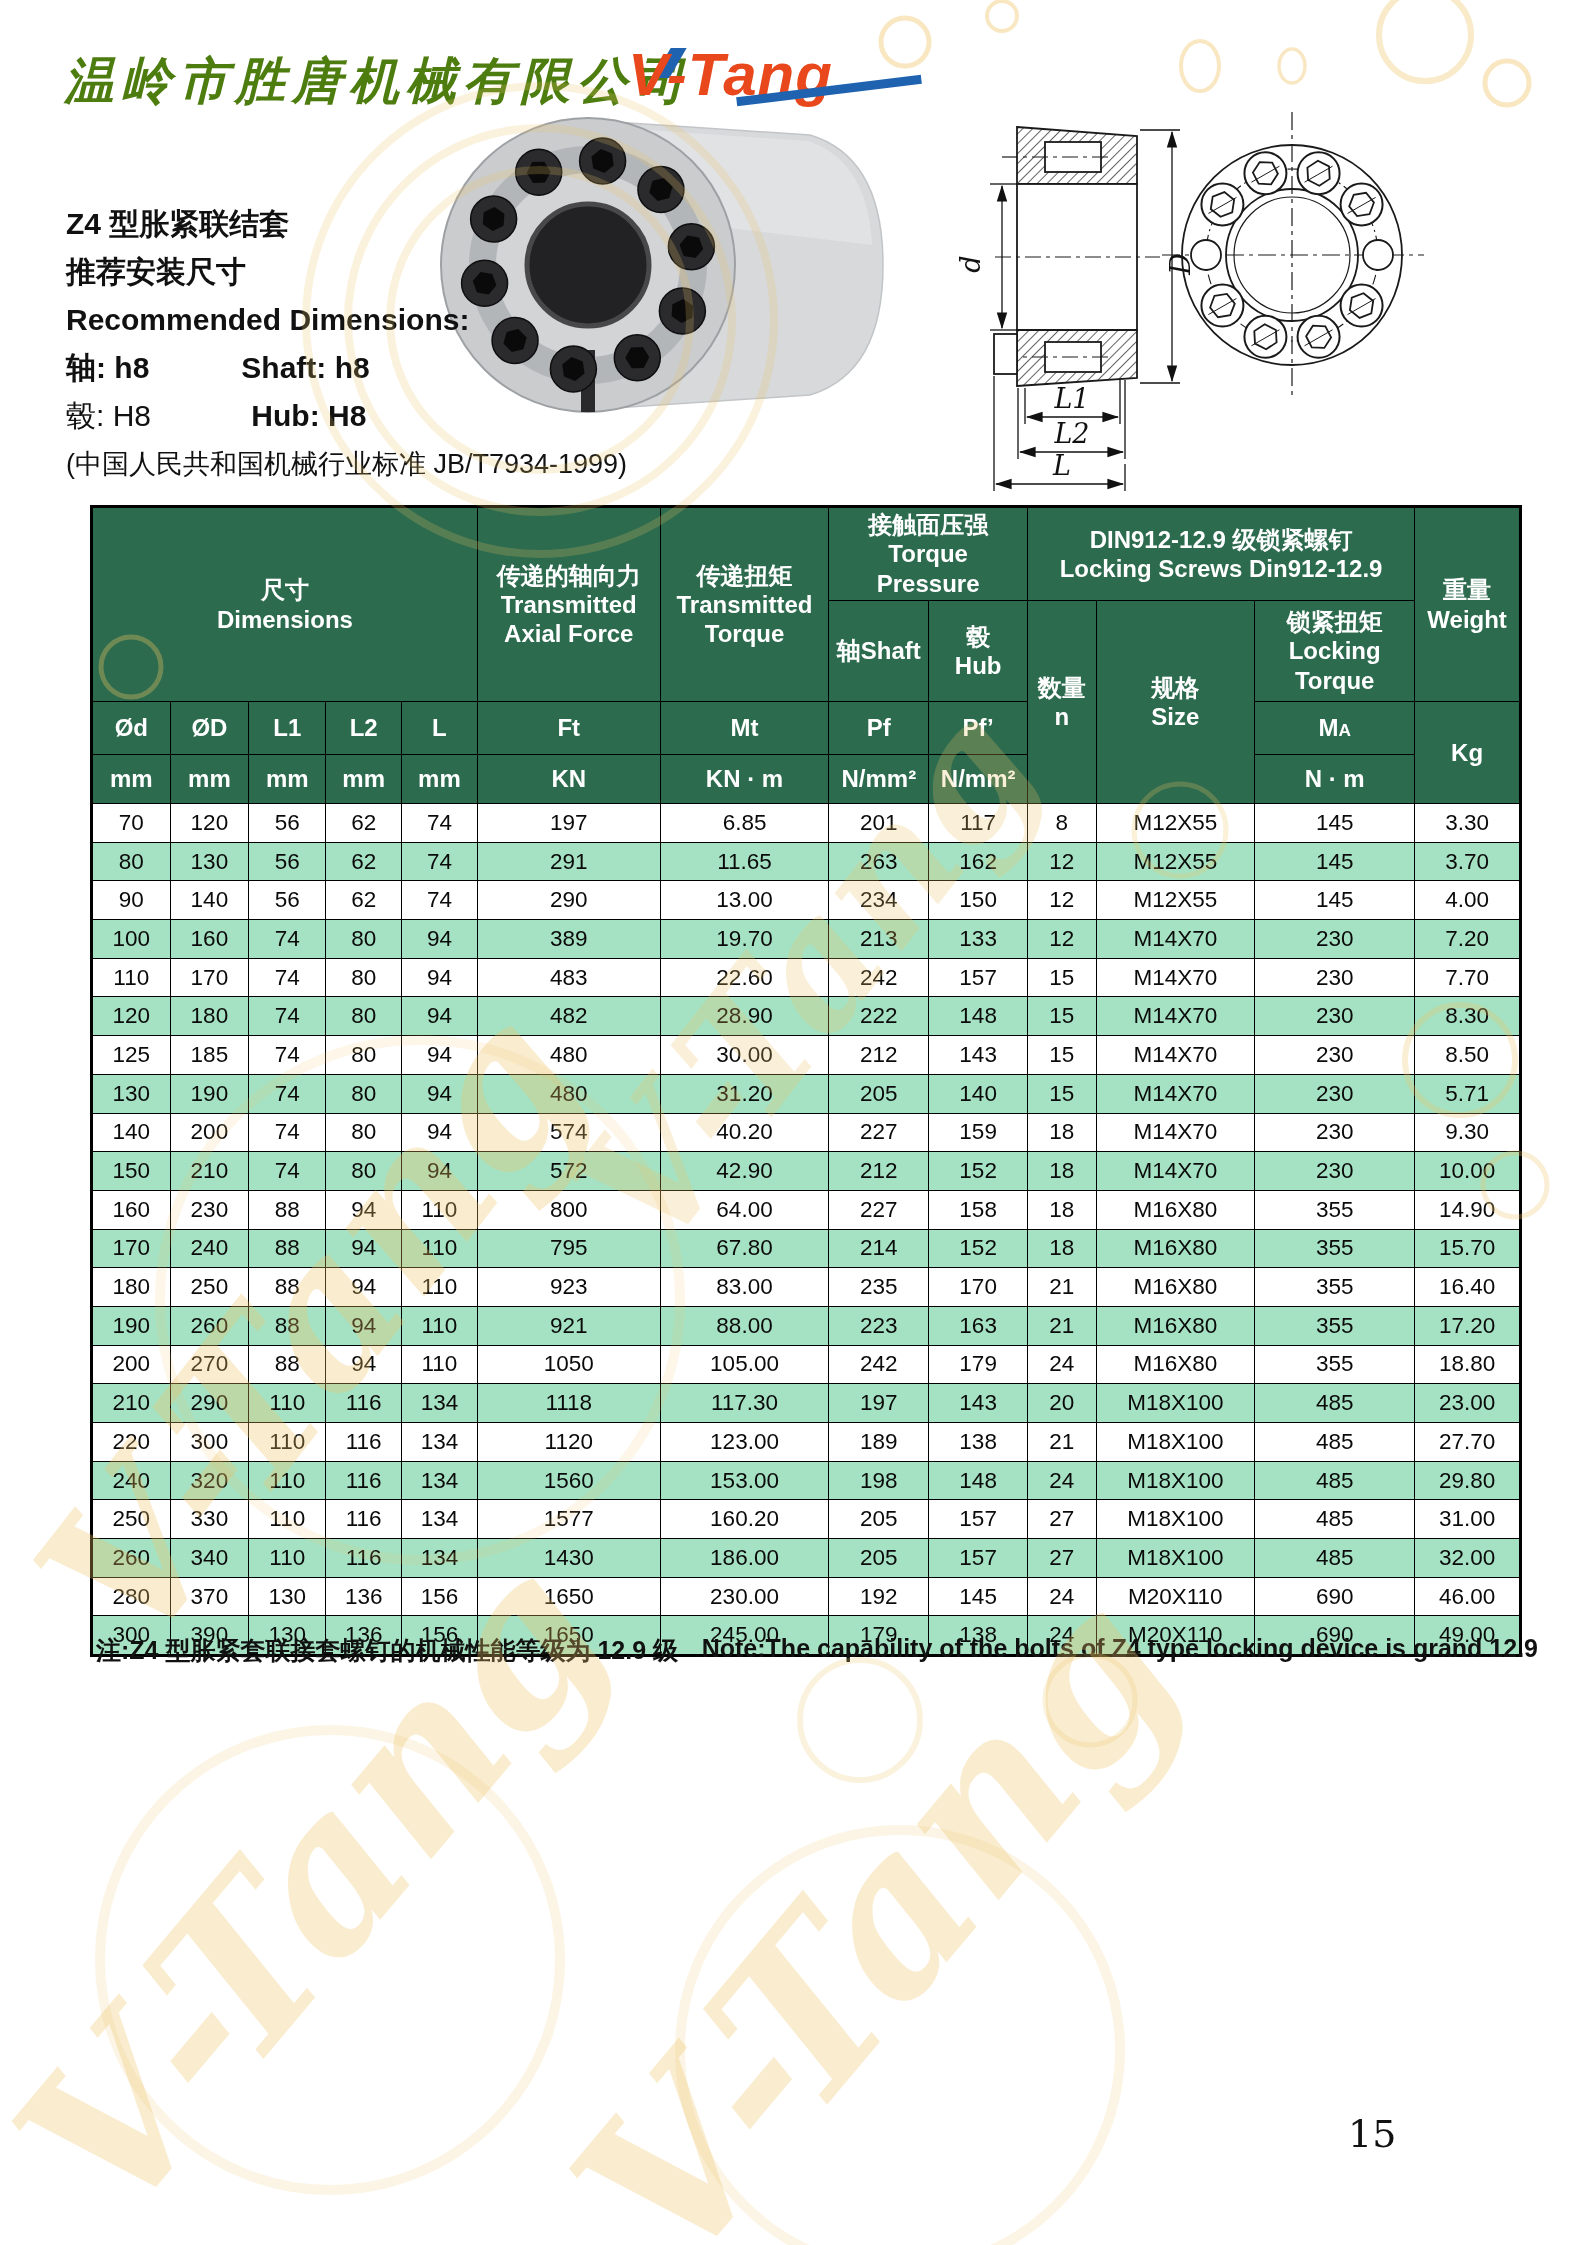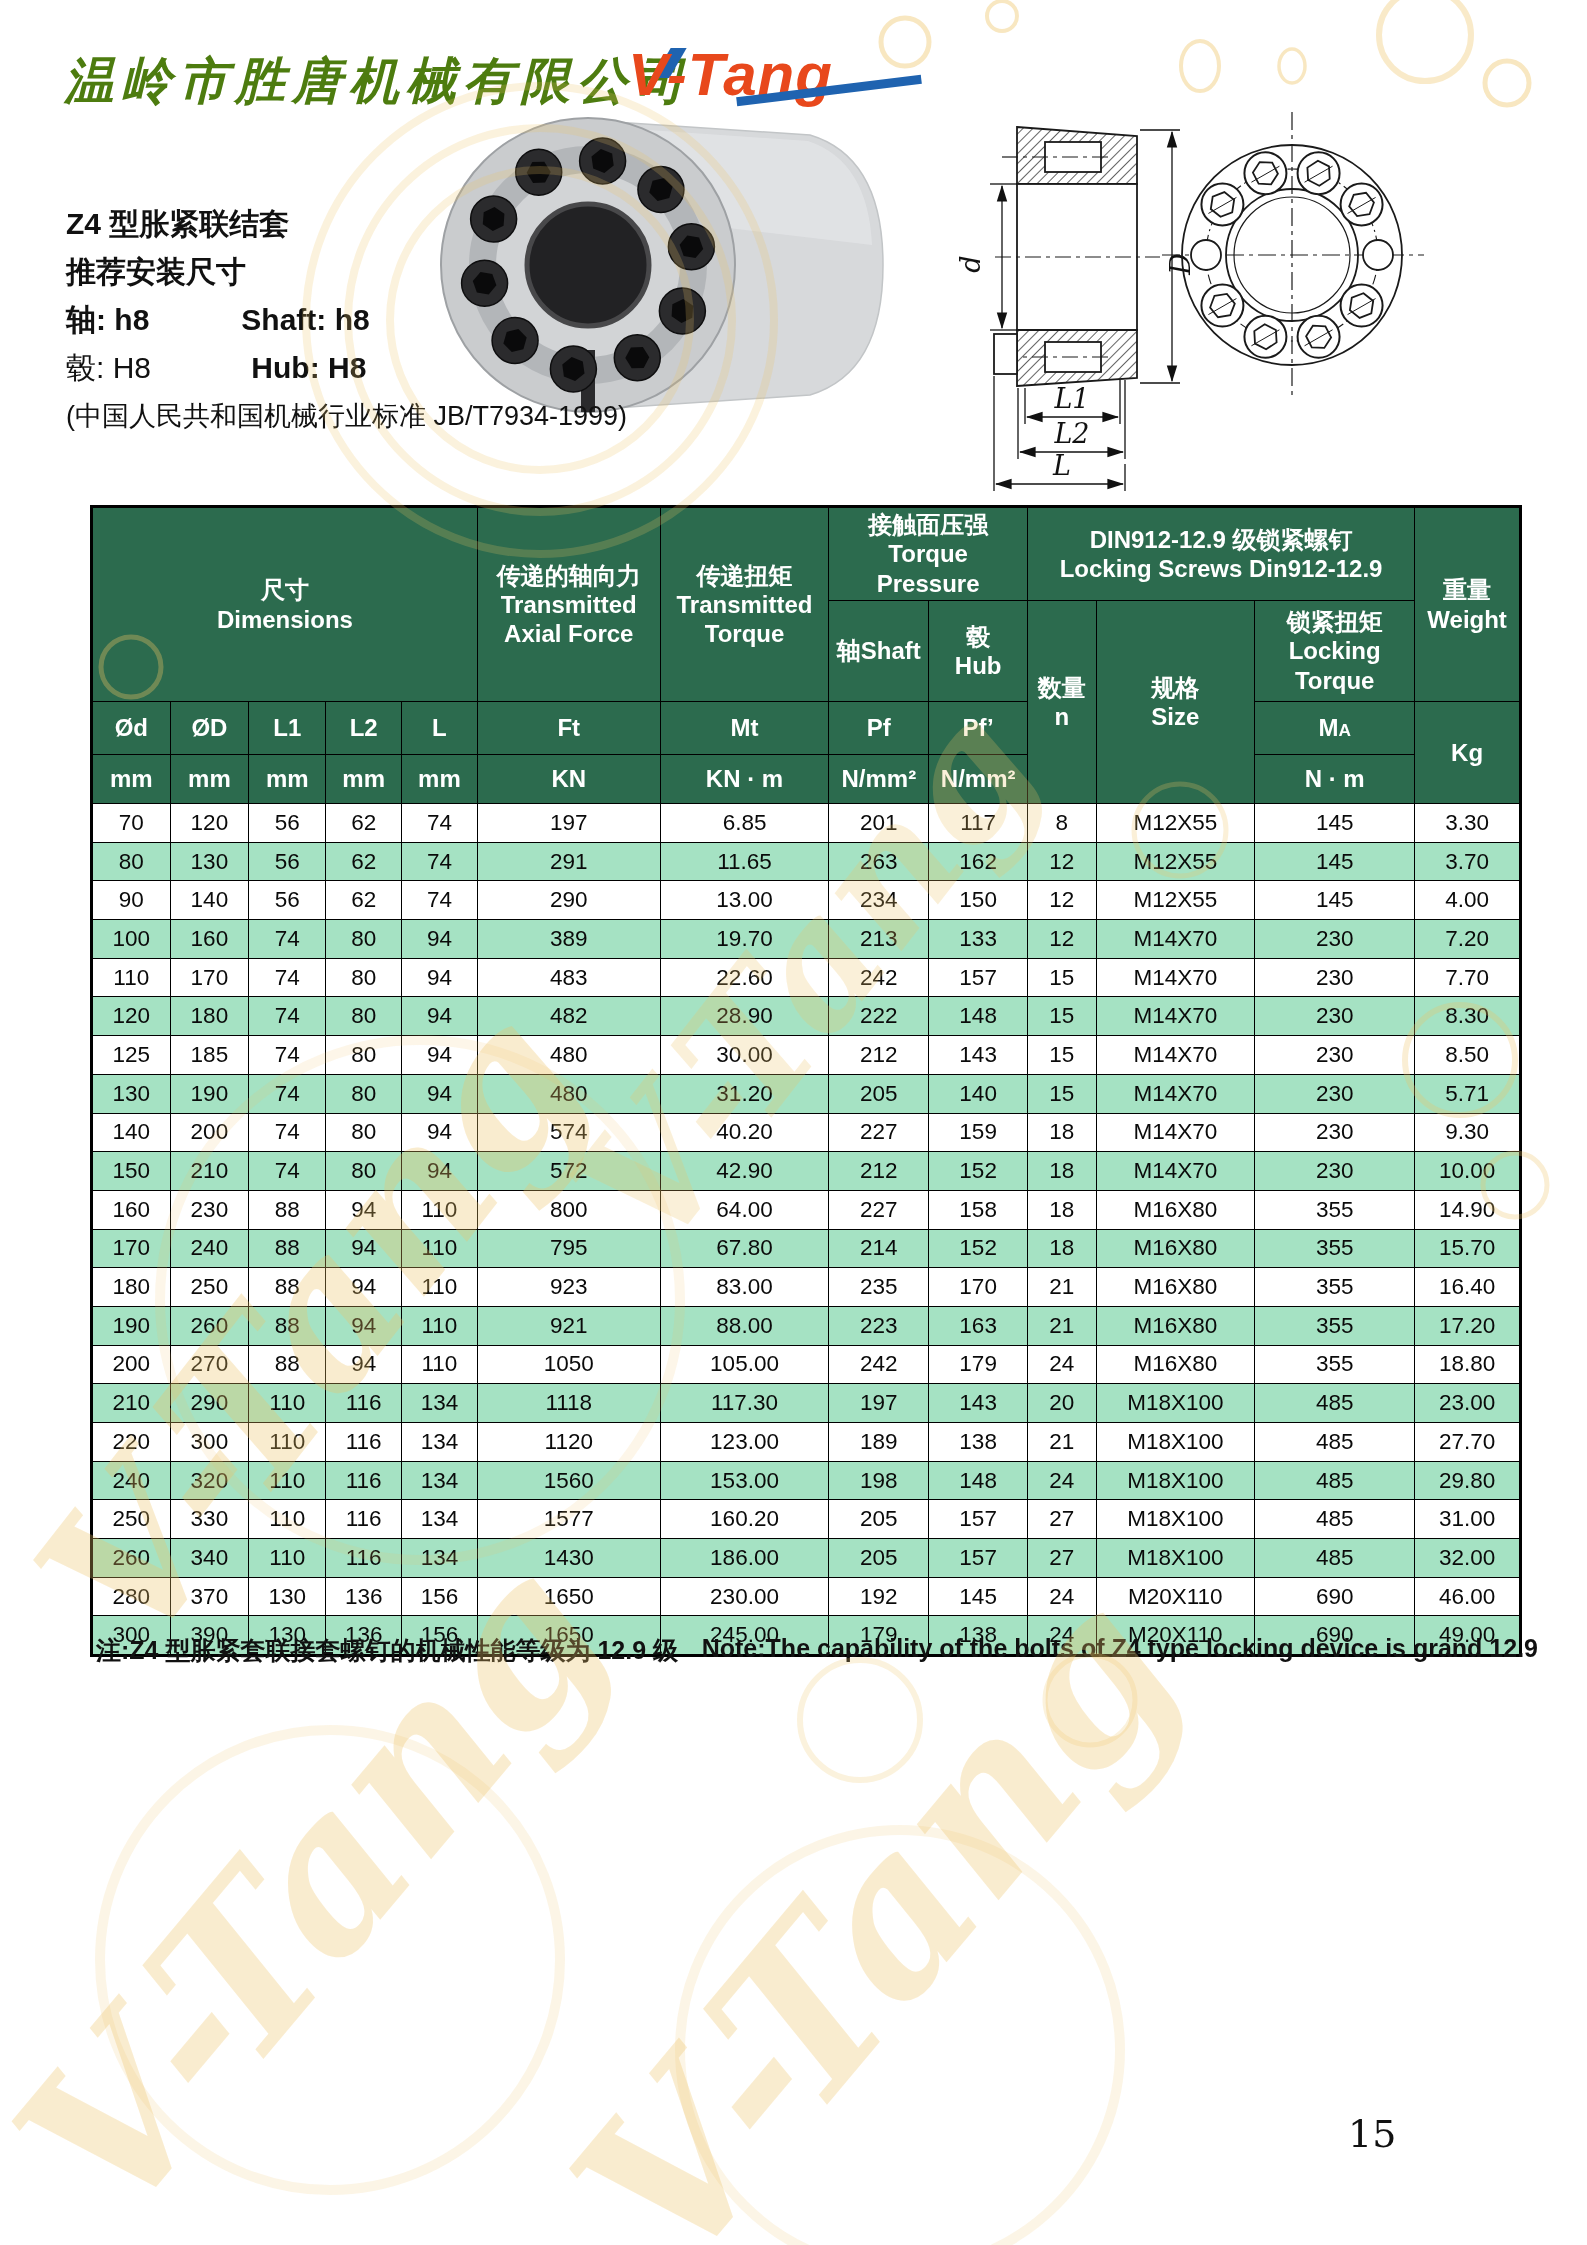--- a/index.html
+++ b/index.html
@@ -74,20 +74,21 @@
 
 <div class="abs logo">
   <span class="logo-v-accent"></span>
   <span class="logo-text">V-Tang</span>
   <span class="logo-stripe"></span>
 </div>
 
 <div class="abs intro">
   <div class="b">Z4 型胀紧联结套</div>
   <div class="b">推荐安装尺寸</div>
+  <div class="b">Recommended Dimensions:</div>
   <div>
     <span class="cnw1">轴: h8</span>
     <span class="enb">Shaft: h8</span>
   </div>
   <div>
     <span class="cnw2">毂: H8</span>
     <span class="enb">Hub: H8</span>
   </div>
   <div class="std">(中国人民共和国机械行业标准 JB/T7934-1999)</div>
 </div>

